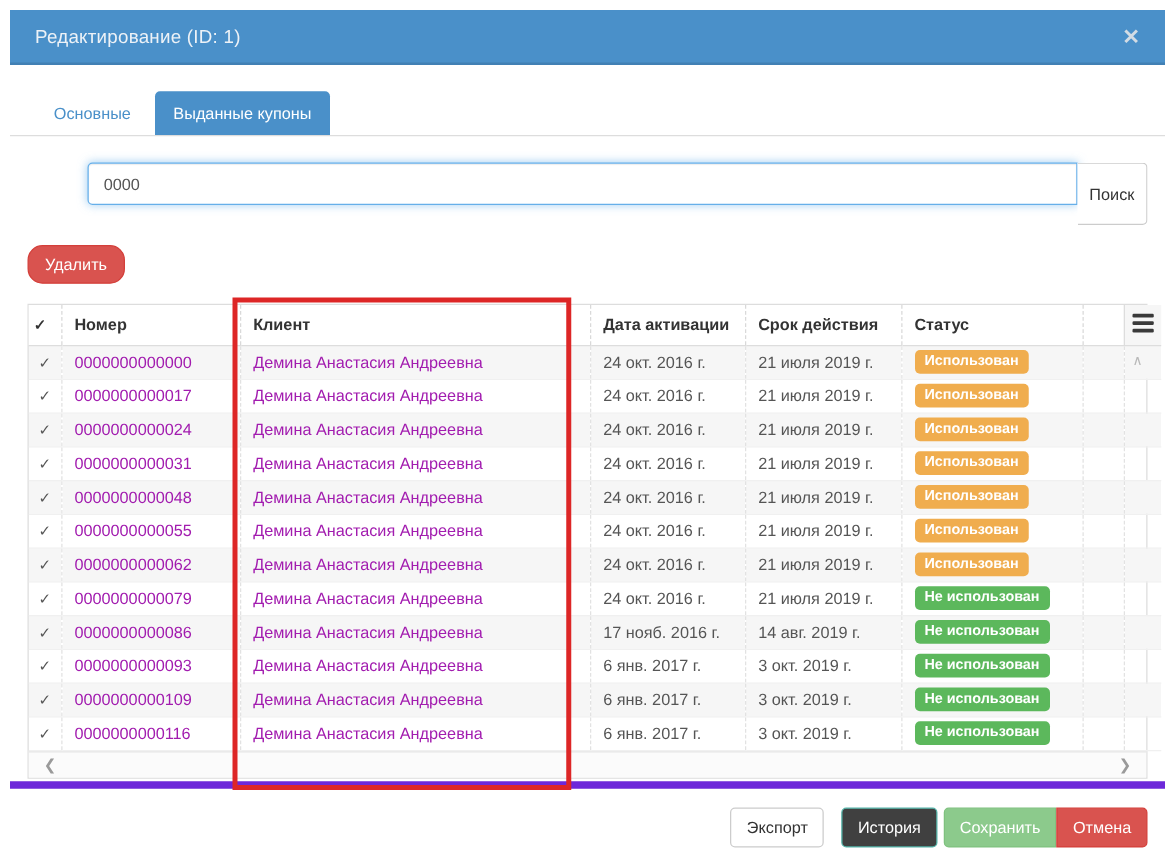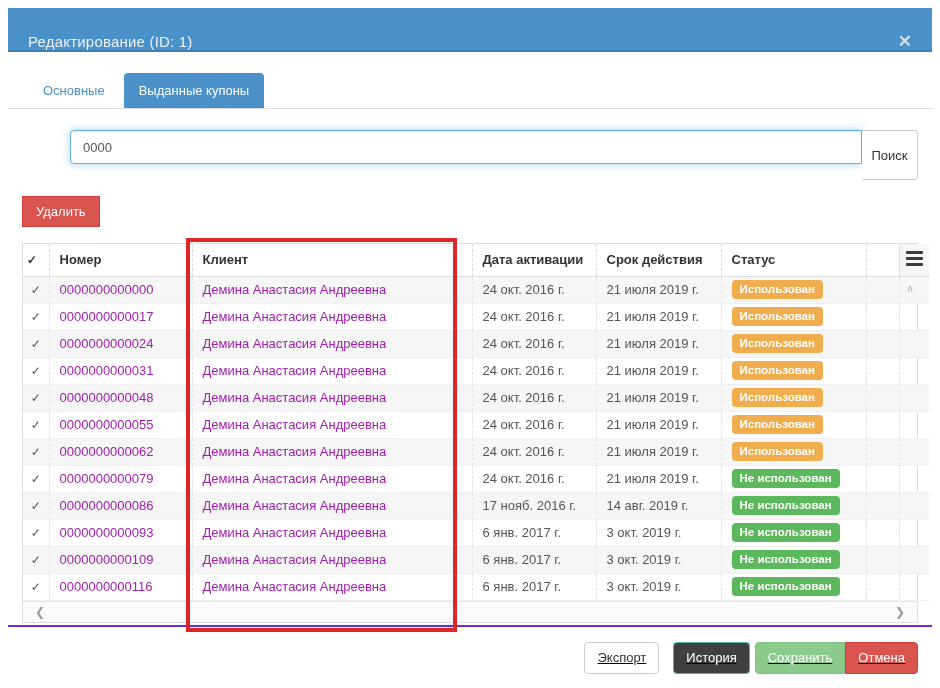--- a/index.html
+++ b/index.html
@@ -1,39 +1,39 @@
 <!DOCTYPE html>
 <html><head>
 <meta charset="utf-8">
 <style>
   * { margin:0; padding:0; box-sizing:border-box; }
   html,body { width:940px; height:688px; background:#fff; font-family:"Liberation Sans", sans-serif; overflow:hidden; }
   .modal { position:relative; margin:8px; width:924px; }
 
   
-  .modal-header { height:44px; background:#4a90c9; border-bottom:2px solid #4180b4; display:flex; align-items:flex-end; padding:0 20px; }
+  .modal-header { height:44px; background:#4a90c9; border-bottom:2px solid #4180b4; display:flex; align-items:center; padding:0 20px; }
   .modal-title { color:#edf2f7; font-size:15px; letter-spacing:.2px; }
   .close-x { margin-left:auto; color:#d3dce4; font-size:17px; font-weight:bold; cursor:pointer; line-height:1; }
 
   
   .tabs { margin-top:21px; padding-left:20px; border-bottom:1px solid #ddd; display:flex; align-items:flex-end; }
   .tab { font-size:13px; padding:10px 15px; cursor:pointer; }
   .tab.inactive { color:#4a90c9; margin-right:4px; }
   .tab.active { background:#4a90c9; color:#fff; border-radius:4px 4px 0 0; }
 
   
   .search-row { display:flex; margin:21px 14px 0 14px;padding-left:48px; }
   .search-input { flex:1; height:34px; font-family:"Liberation Sans",sans-serif; font-size:13px; color:#555;
     padding:0 12px; border:1px solid #66afe9; border-radius:4px 0 0 4px; outline:none;
     box-shadow:inset 0 1px 1px rgba(0,0,0,.075), 0 0 8px rgba(102,175,233,.6); }
   .search-btn { width:56px; height:50px; background:#fff; border:1px solid #ccc; border-left:none;
     border-radius:0 4px 4px 0; font-size:13px; color:#333; cursor:pointer; font-family:"Liberation Sans",sans-serif; }
 
   .delete-btn { margin:16px 0 0 14px; display:inline-block; background:#d9534f; border:1px solid #d43f3a;
-    color:#fff; font-size:13px; padding:7px 13px; border-radius:0; cursor:pointer; font-family:"Liberation Sans",sans-serif; }
+    color:#fff; font-size:13px; padding:7px 13px; border-radius:12px; cursor:pointer; font-family:"Liberation Sans",sans-serif; }
 
   
   .grid-wrap { position:relative; margin:16px 14px 0 14px; border:1px solid #ddd; }
   table.grid { width:100%; border-collapse:collapse; table-layout:fixed; font-size:13px; }
   col.c-check{width:26px;} col.c-num{width:143px;} col.c-client{width:280px;} col.c-act{width:124px;}
   col.c-val{width:125px;} col.c-status{width:145px;} col.c-spare{width:33px;} col.c-menu{width:30px;}
   .grid th { font-weight:bold; color:#333; text-align:left; height:32px; padding:0 10px;
     border-bottom:1px solid #ddd; border-left:1px dashed #d9d9d9; background:#fff; }
   .grid th:first-child { border-left:none; }
   .grid td { height:27px; padding:0 10px; border-left:1px dashed #e2e2e2; border-bottom:1px solid #f0f0f0; color:#555; white-space:nowrap; overflow:hidden; }
@@ -48,21 +48,21 @@
   .hamburger-icon span { display:block; height:3px; background:#3a3a3a; margin:3px 0; border-radius:1px; }
 
   
   .vscroll-up, .vscroll-down { position:absolute; right:3px; color:#b9b9b9; font-size:11px; cursor:pointer; }
   .vscroll-up { top:38px; }
   .hscroll { height:21px; border-top:1px solid #e5e5e5; background:#fbfbfb; display:flex; align-items:center;
     justify-content:space-between; padding:0 12px; color:#9a9a9a; font-size:12px; }
   .hscroll span { cursor:pointer; }
 
   
-  .modal-footer { margin-top:2px; border-top:2px solid #6d28d9; padding:15px 14px 0 14px; display:flex; justify-content:flex-end;text-decoration:underline; }
+  .modal-footer { margin-top:2px; border-top:6px solid #6d28d9; padding:15px 14px 0 14px; display:flex; justify-content:flex-end; }
   .btn { height:32px; font-size:13px; padding:0 12px; border-radius:4px; cursor:pointer; border:1px solid transparent; font-family:"Liberation Sans",sans-serif; }
   .btn-default { background:#fff; border-color:#ccc; color:#333; margin-right:14px; }
   .btn-teal { background:#404040; color:#fff; border-color:#52b2a7; margin-right:5px; }
   .btn-group { display:flex; }
   .btn-group .btn { border-radius:0; margin:0; }
   .btn-group .btn:first-child { border-radius:4px 0 0 4px; }
   .btn-group .btn:last-child { border-radius:0 4px 4px 0; }
   .btn-green { background:#8cca8c; color:#fff; border-color:#7fc17f; }
   .btn-teal2 { background:#5bbdb2; color:#fff; border-color:#52b2a7; }
   .btn-red { background:#d9534f; color:#fff; border-color:#d43f3a; }

